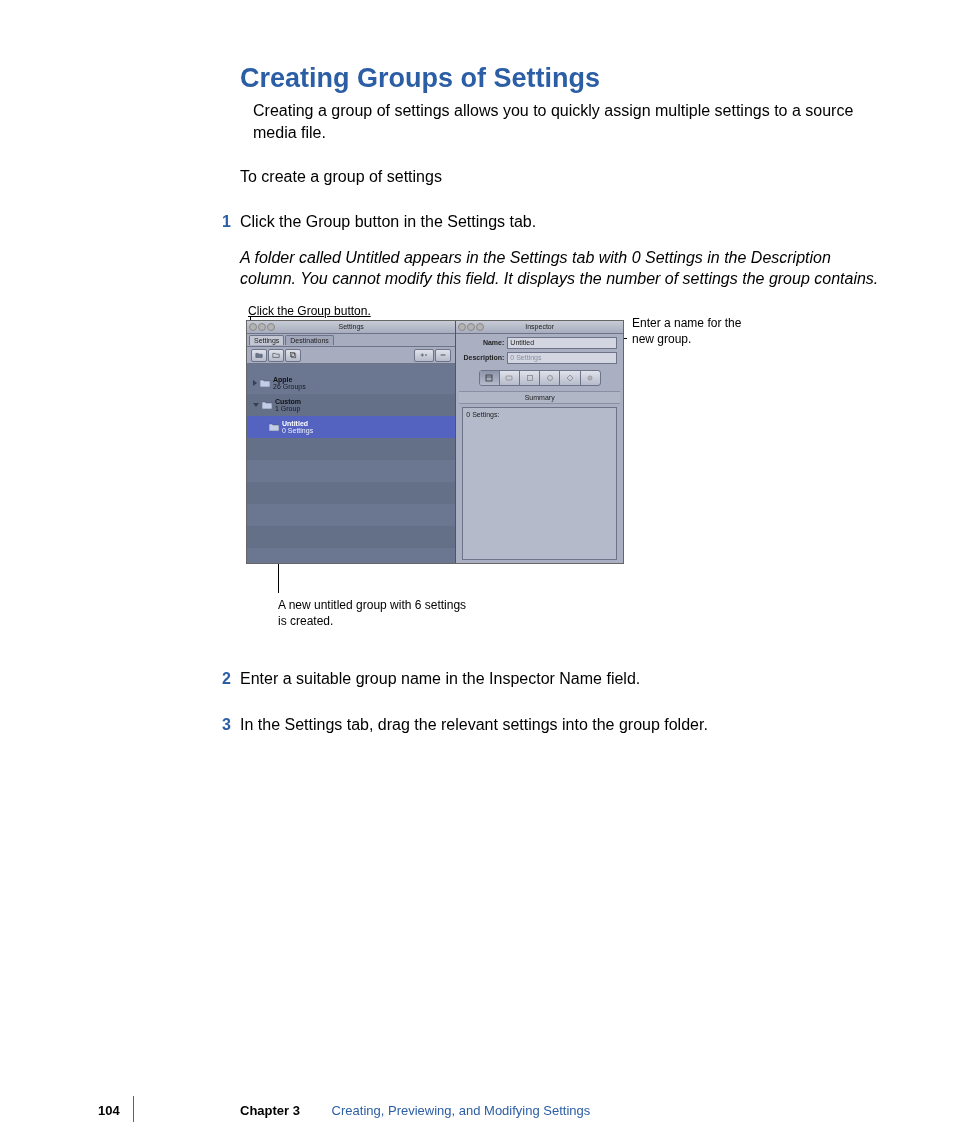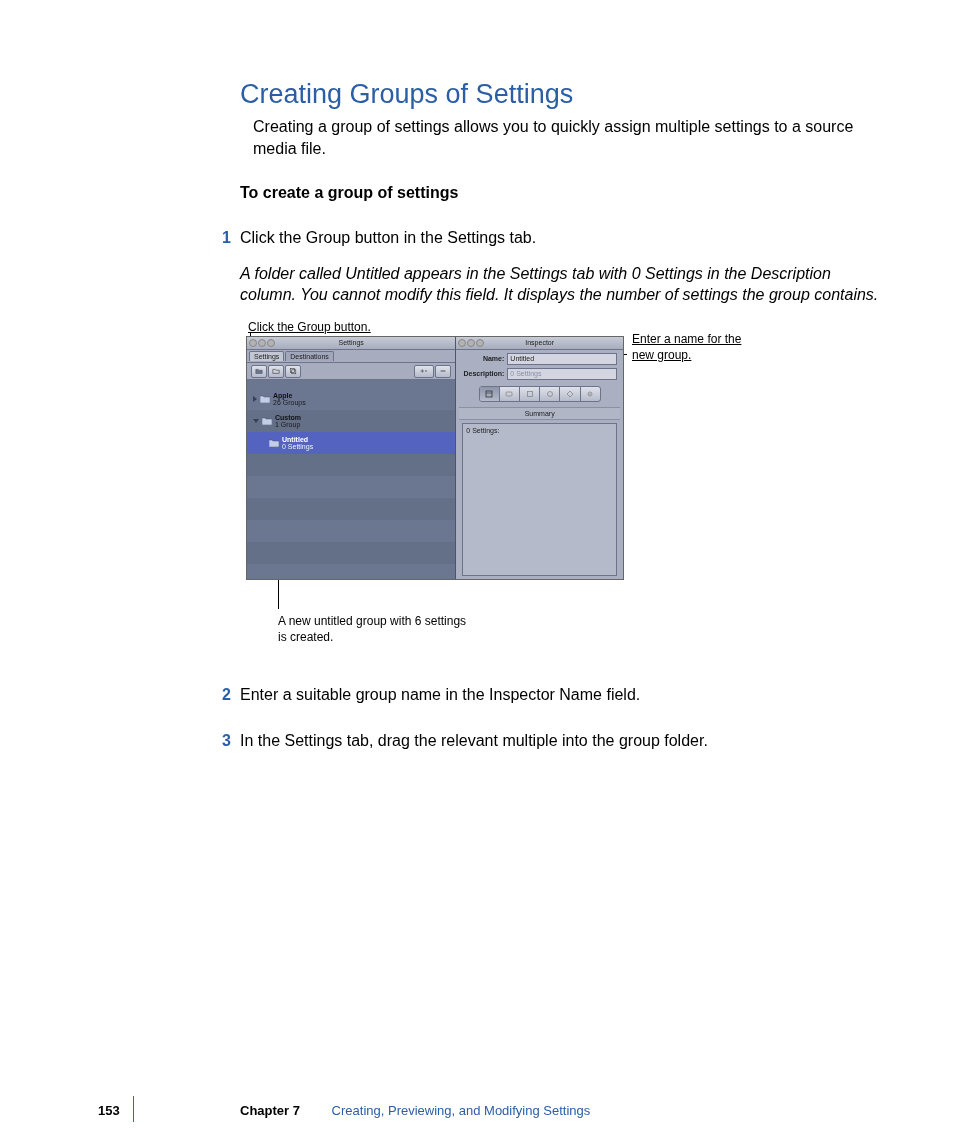--- a/index.html
+++ b/index.html
@@ -15,26 +15,26 @@
     line-height: 1.35;
   }
   .content {
     position: absolute;
     left: 240px;
     top: 60px;
     width: 640px;
   }
   h1.heading {
     font-size: 27px;
-    font-weight: 400;
+    font-weight: 700;
     color: #2b5ea5;
-    margin: 16px 0 4px 0;
+    margin: 0 0 4px 0;
   }
   .intro { margin: 0 0 22px 13px; }
-  .subhead { font-weight: 700; margin: 16px 0 4px 0; }
+  .subhead { font-weight: 400; margin: 16px 0 4px 0; }
   ol.steps {
     list-style: none;
     padding: 0;
     margin: 0;
     counter-reset: step;
   }
   ol.steps > li {
     counter-increment: step;
     position: relative;
     padding-left: 0;
@@ -55,21 +55,21 @@
     width: 640px;
     height: 340px;
     margin-top: 8px;
   }
   .callout {
     font-size: 12px;
     line-height: 1.3;
     position: absolute;
   }
   .callout-top { left: 8px; top: 0; width: 200px; text-decoration: underline; }
-  .callout-right { left: 392px; top: 12px; width: 130px; text-decoration: underline; }
+  .callout-right { left: 392px; top: 12px; width: 130px; }
   .callout-bottom { left: 38px; top: 294px; width: 200px; }
   .lead-vert { position:absolute; width:0; border-left:0.6px solid #000; }
   .lead-horz { position:absolute; height:0; border-top:0.6px solid #000; }
 
   
   .shot {
     position: absolute;
     left: 6px;
     top: 16px;
     width: 378px;
@@ -385,25 +385,25 @@
               <div class="insp-textarea">0 Settings:</div>
             </div>
           </div>
         </div>
       </div>
     </li>
     <li>
       <span>Enter a suitable group name in the Inspector Name field.</span>
     </li>
     <li>
-      <span>In the Settings tab, drag the relevant multiple into the group folder.</span>
+      <span>In the Settings tab, drag the relevant settings into the group folder.</span>
     </li>
   </ol>
 </div>
 
 <div class="footer">
-  <span class="pnum">153</span>
+  <span class="pnum">104</span>
   <span class="rule"></span>
   <span class="chap">
-    <span class="lbl">Chapter 7</span>
+    <span class="lbl">Chapter 3</span>
     <span class="title">Creating, Previewing, and Modifying Settings</span>
   </span>
 </div>
 
 </body></html>

